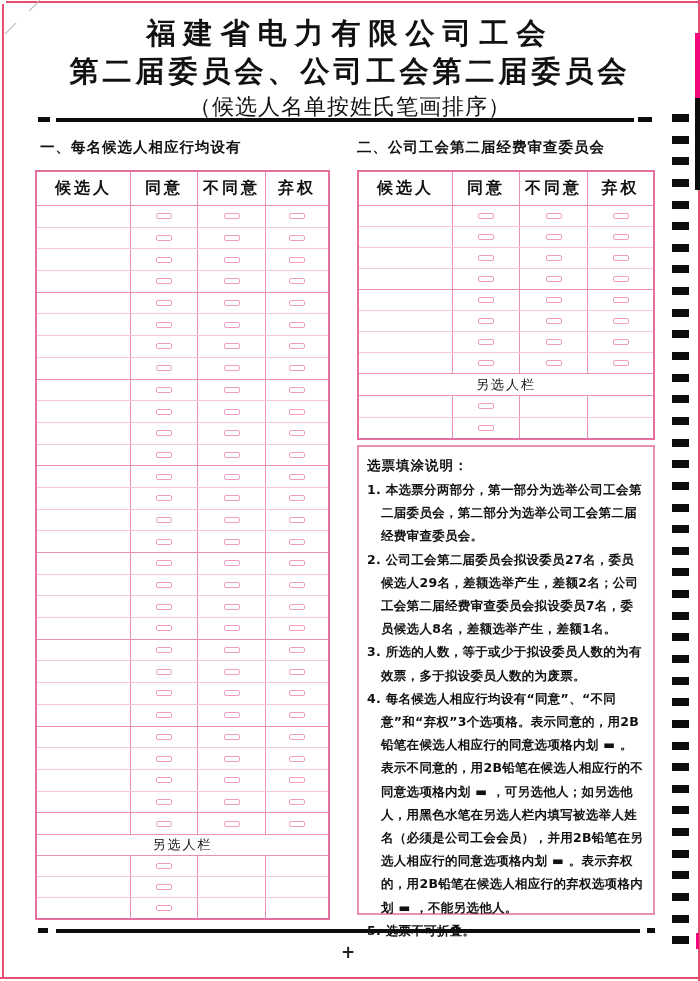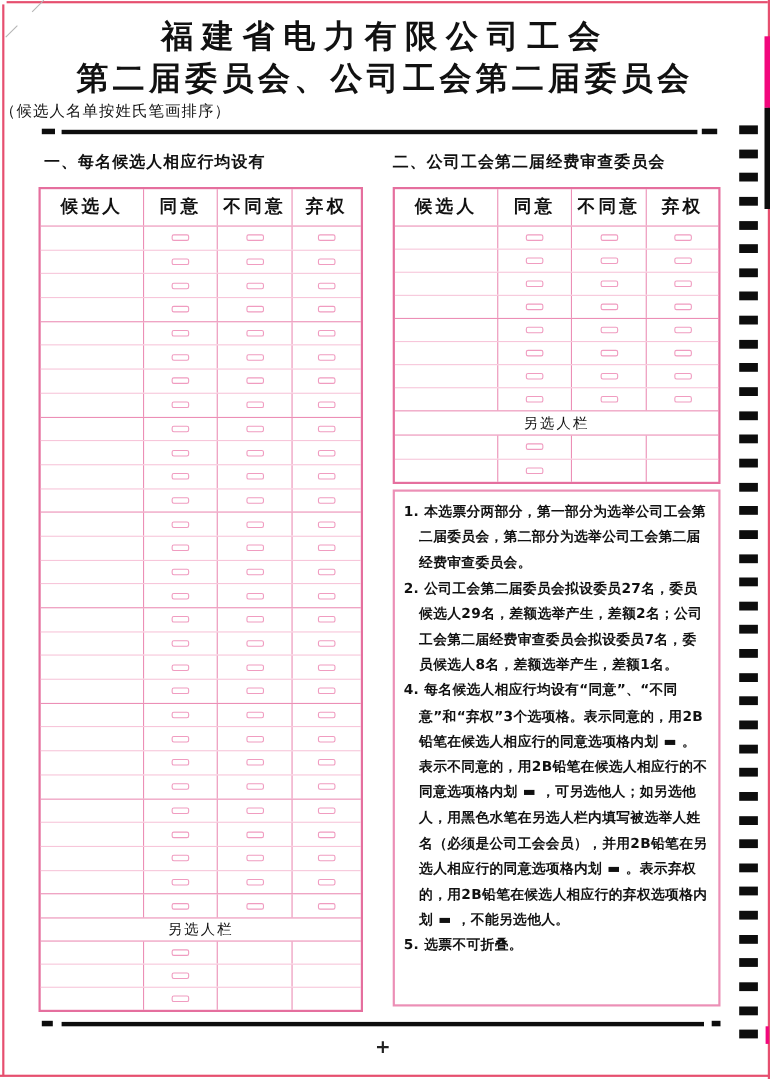--- a/index.html
+++ b/index.html
@@ -15,21 +15,21 @@
   html,body{margin:0;padding:0}
   body{
     width:700px;height:981px;position:relative;background:#fff;
     font-family:"DejaVu Sans",sans-serif;color:#111;overflow:hidden;
   }
   .abs{position:absolute}
 
   
   .title1{left:0;top:14px;width:700px;text-align:center;font-size:29px;font-weight:bold;letter-spacing:8px;white-space:nowrap}
   .title2{left:0;top:52px;width:700px;text-align:center;font-size:29px;font-weight:bold;letter-spacing:4px;white-space:nowrap}
-  .subtitle{left:0;top:92px;width:700px;font-size:14px;font-weight:normal;letter-spacing:1px}
+  .subtitle{left:0;top:92px;width:700px;text-align:center;font-size:22px;font-weight:normal;letter-spacing:1px}
 
   
   .rule{background:var(--mark-black)}
 
   
   .sec-h{font-size:14.5px;font-weight:bold;letter-spacing:1px;white-space:nowrap}
 
   
   .tbl{position:absolute;display:flex;flex-direction:column;border:2px solid var(--table-border);background:#fff}
   .trow{display:flex;flex:0 0 auto}
@@ -595,23 +595,25 @@
       <div class="tc c0"></div>
       <div class="tc c1">
         <span class="bub"></span>
       </div>
       <div class="tc c2"></div>
       <div class="tc c3"></div>
     </div>
   </div>
 
 <div id="instructions" class="abs">
+  <div class="ins-title">选票填涂说明：</div>
   <div id="ins-list">
       <div class="ins-item"><span class="ins-num">1.</span> <span>本选票分两部分，第一部分为选举公司工会第二届委员会，第二部分为选举公司工会第二届经费审查委员会。</span></div>
       <div class="ins-item"><span class="ins-num">2.</span> <span>公司工会第二届委员会拟设委员27名，委员候选人29名，差额选举产生，差额2名；公司工会第二届经费审查委员会拟设委员7名，委员候选人8名，差额选举产生，差额1名。</span></div>
+      <div class="ins-item"><span class="ins-num">3.</span> <span>所选的人数，等于或少于拟设委员人数的为有效票，多于拟设委员人数的为废票。</span></div>
       <div class="ins-item"><span class="ins-num">4.</span> <span>每名候选人相应行均设有“同意”、“不同意”和“弃权”3个选项格。表示同意的，用2B铅笔在候选人相应行的同意选项格内划 ▬ 。表示不同意的，用2B铅笔在候选人相应行的不同意选项格内划 ▬ ，可另选他人；如另选他人，用黑色水笔在另选人栏内填写被选举人姓名（必须是公司工会会员），并用2B铅笔在另选人相应行的同意选项格内划 ▬ 。表示弃权的，用2B铅笔在候选人相应行的弃权选项格内划 ▬ ，不能另选他人。</span></div>
       <div class="ins-item"><span class="ins-num">5.</span> <span>选票不可折叠。</span></div>
     </div>
 </div>
 
 <div class="abs rule" style="left:38px;top:928px;width:10px;height:5px"></div>
 <div class="abs rule" style="left:56px;top:929px;width:584px;height:3.5px"></div>
 <div class="abs rule" style="left:647px;top:928px;width:8px;height:5px"></div>
 
 <div class="abs plus" style="left:341px;top:942px">+</div>

